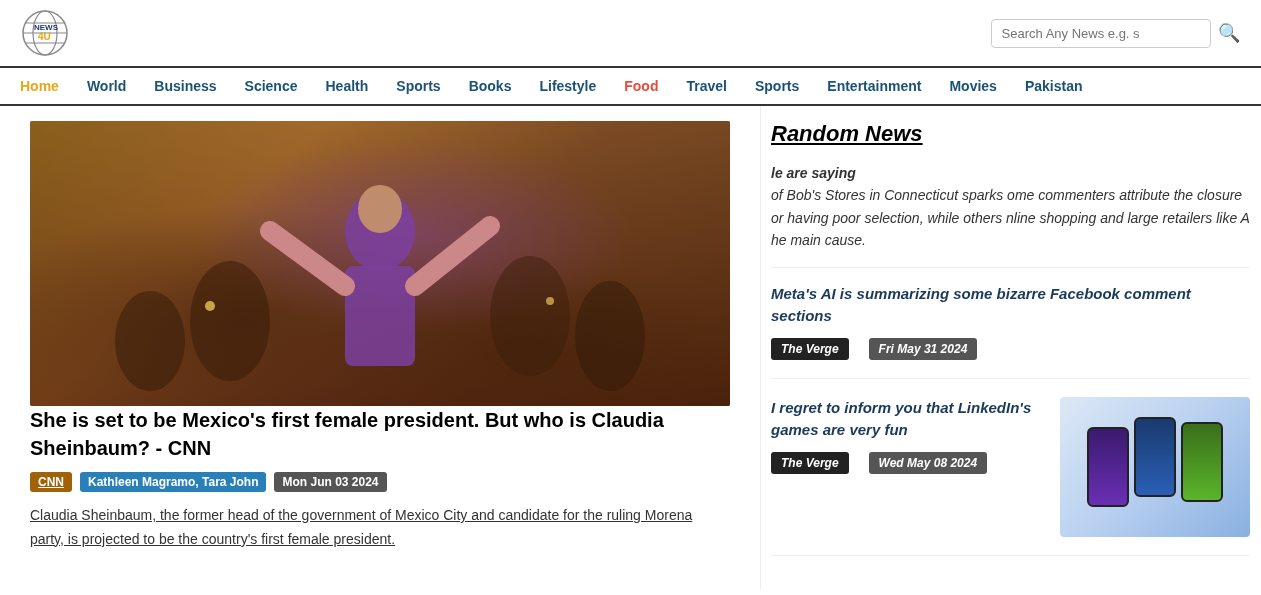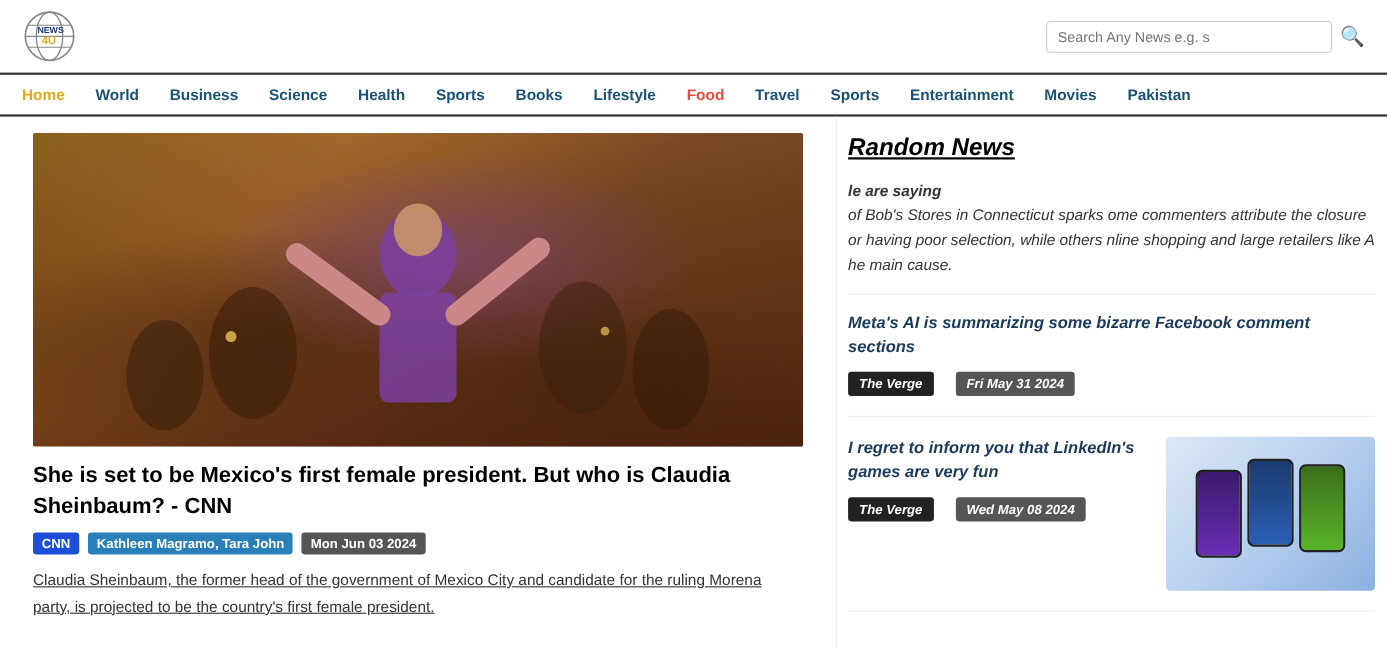--- a/index.html
+++ b/index.html
@@ -21,21 +21,21 @@
     .logo-globe {
       width: 50px;
       height: 50px;
     }
     .search-container {
       display: flex;
       align-items: center;
       gap: 8px;
     }
     .search-input {
-      width: 260px;
+      width: 220px;
       padding: 6px 10px;
       border: 1px solid #ccc;
       border-radius: 4px;
       font-size: 13px;
       color: #14532d;
     }
     .search-icon-btn {
       background: none;
       border: none;
       cursor: pointer;
@@ -99,41 +99,40 @@
       background:
         radial-gradient(ellipse at 55% 40%, rgba(150,80,180,0.6) 0%, transparent 40%),
         radial-gradient(ellipse at 30% 70%, rgba(80,40,20,0.7) 0%, transparent 40%),
         radial-gradient(ellipse at 70% 80%, rgba(60,30,10,0.5) 0%, transparent 30%),
         linear-gradient(180deg, rgba(200,140,60,0.4) 0%, rgba(80,30,10,0.6) 100%);
     }
 
     .article-title {
       font-size: 20px;
       font-weight: bold;
-      margin-top: 12px;
       color: #000;
       line-height: 1.4;
       max-width: 700px;
     }
     .article-meta {
       display: flex;
       gap: 8px;
       margin-top: 10px;
       align-items: center;
       flex-wrap: wrap;
     }
     .badge {
       display: inline-block;
       padding: 3px 8px;
       border-radius: 3px;
       font-size: 12px;
       font-weight: bold;
       color: #fff;
     }
-    .badge-cnn { background: #1d4ed8; }
+    .badge-cnn { background: #a16207; text-decoration: underline; }
     .badge-author { background: #2980b9; }
     .badge-date { background: #555; }
     .article-excerpt {
       margin-top: 12px;
       font-size: 14px;
       line-height: 1.7;
       color: #333;
       max-width: 700px;
       text-decoration: underline;
     }

